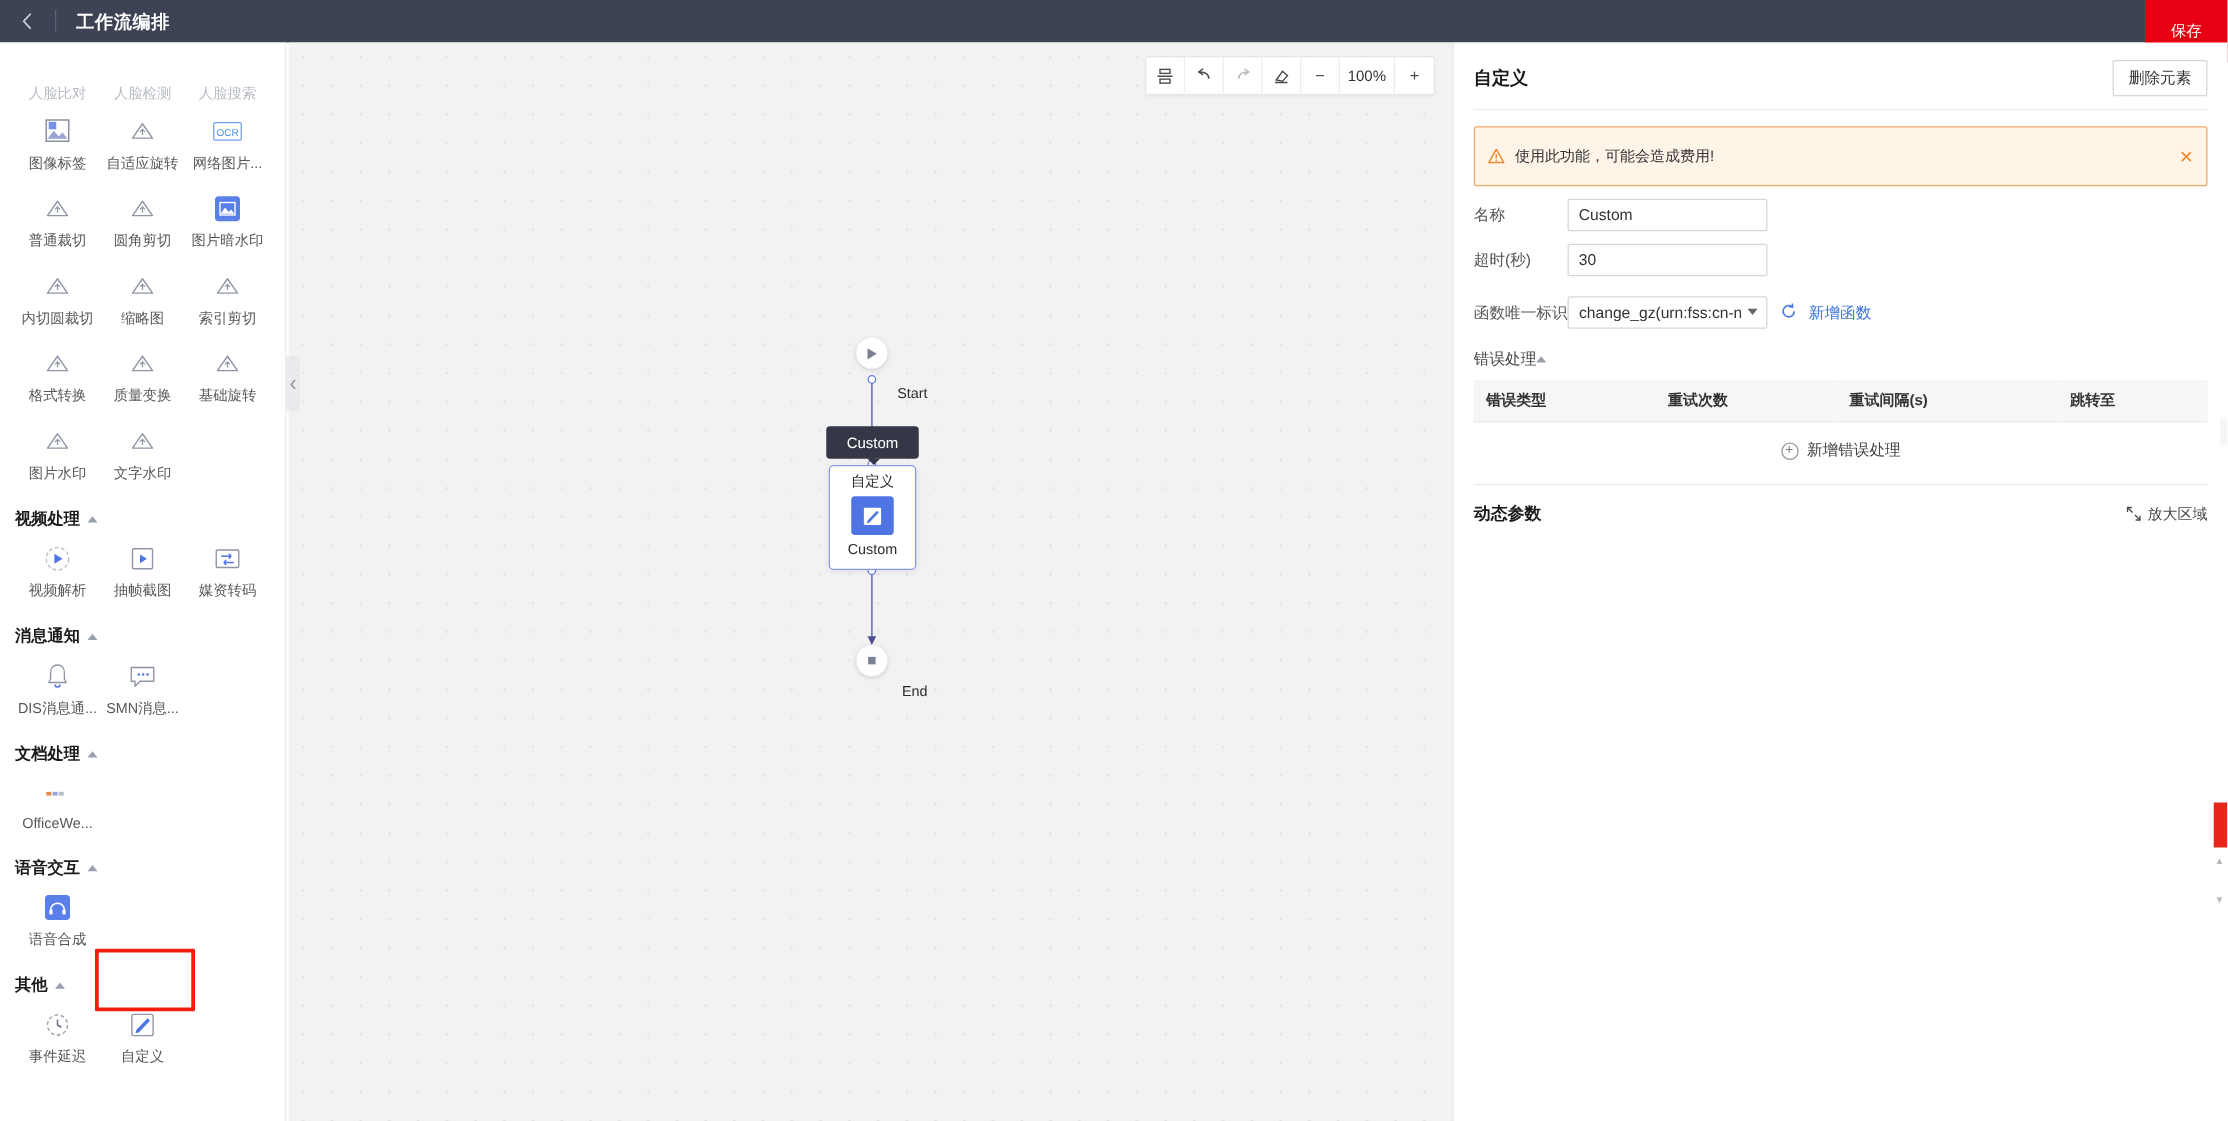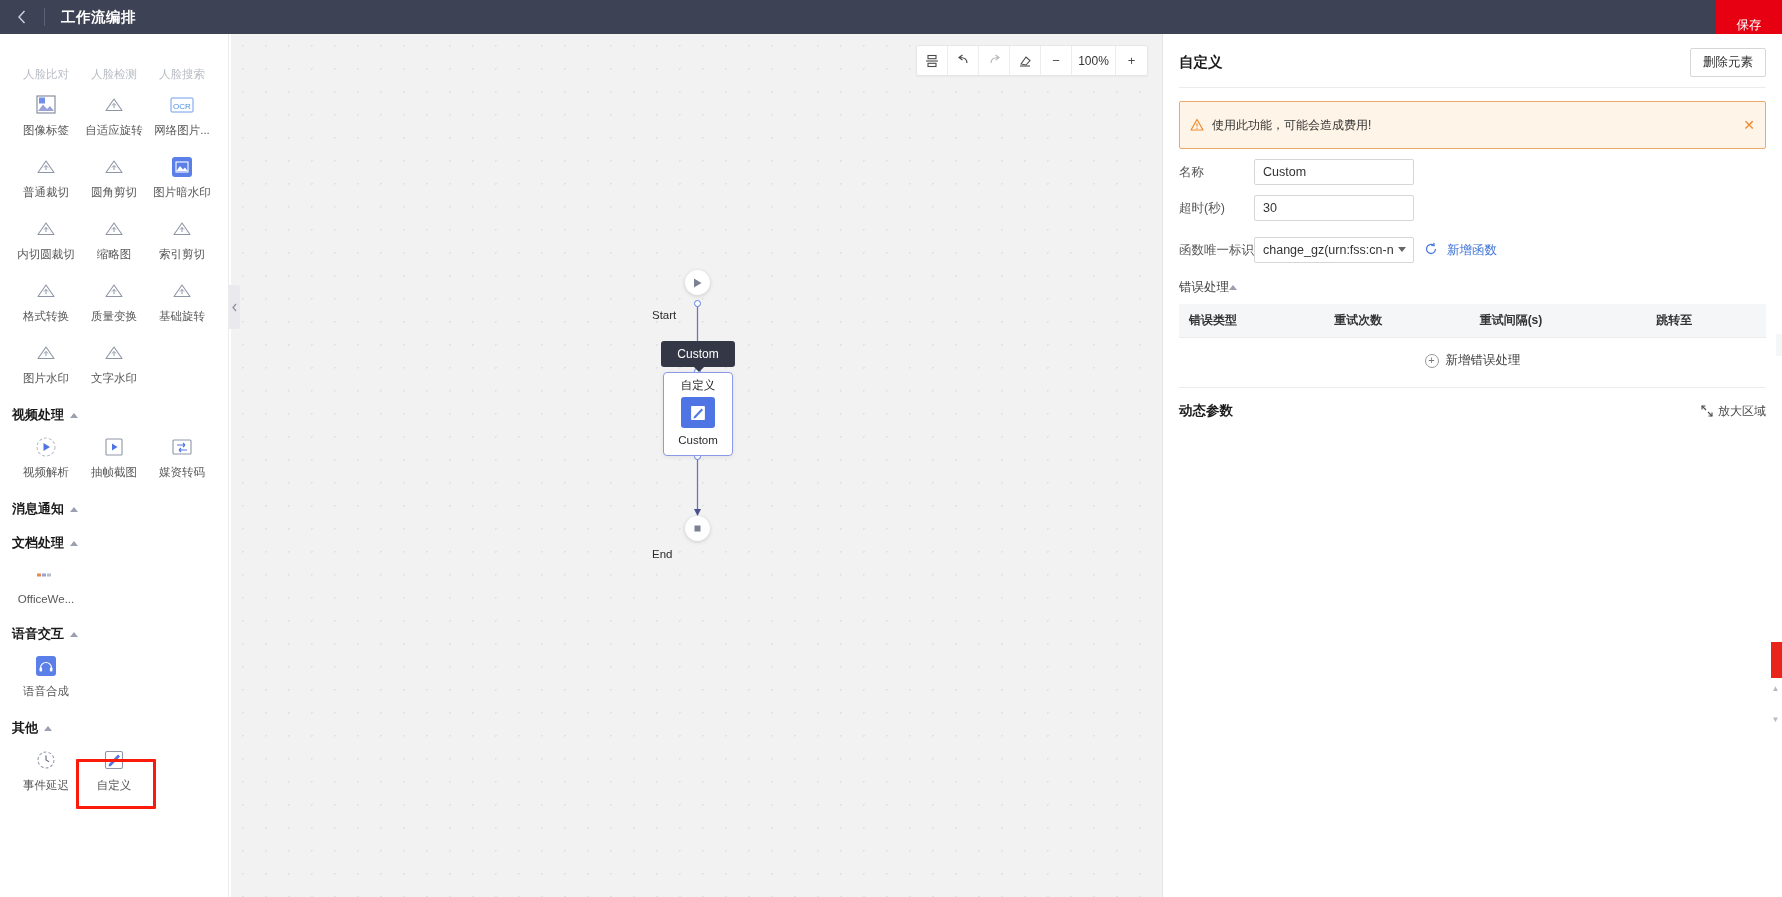--- a/index.html
+++ b/index.html
@@ -107,21 +107,21 @@
     background: #fff; display:flex; align-items:center; justify-content:center;
     box-shadow: 0 1px 4px rgba(0,0,0,.16);
   }
   .node-start { left: 454px; top: 236px; }
   .node-end { left: 454px; top: 482px; background:#fefefe; }
   .port {
     position: absolute; width: 7px; height: 7px; border-radius: 50%;
     border: 1.4px solid #5a7fdd; background: #fff;
   }
   .caption {
-    position: absolute; font-size: 11.5px; color: #2b2b2b; text-align: left; width: 90px;
+    position: absolute; font-size: 11.5px; color: #2b2b2b; text-align: right; width: 90px;
   }
   .tooltip-dark {
     position: absolute; left: 430px; top: 307px; width: 74px; height: 26px;
     background: #343846; color: #fff; border-radius: 3px;
     display: flex; align-items: center; justify-content: center;
     font-size: 12px; z-index: 4;
   }
   .tooltip-dark::after {
     content: ""; position: absolute; bottom: -5px; left: 33px;
     border-left: 5px solid transparent; border-right: 5px solid transparent;
@@ -438,20 +438,42 @@
         <path d="M16 13 H8 M8 13 L10 11 M8 13 L10 15" fill="none" stroke="#4f74e3" stroke-width="1.1"></path>
       </svg>
               </div>
                    <div class="lbl">媒资转码</div>
             </div>
           </div>
           <div class="sec-title">
             <span>消息通知</span>
             <span class="caret"></span>
           </div>
+          <div class="grid3">
+            <div class="pal-item">
+              <div class="ico">
+                <svg width="22" height="24" viewBox="0 0 22 24">
+        <path d="M11 3 C7.5 3 5.5 5.5 5.5 9 L5.5 14 L4 17 H18 L16.5 14 L16.5 9 C16.5 5.5 14.5 3 11 3 Z" fill="none" stroke="#8e95a5" stroke-width="1.1" stroke-linejoin="round"></path>
+        <path d="M9 18.5 A2 2 0 0 0 13 18.5" fill="none" stroke="#4f74e3" stroke-width="1.2"></path>
+      </svg>
+              </div>
+                   <div class="lbl">DIS消息通...</div>
+            </div>
+            <div class="pal-item">
+              <div class="ico">
+                <svg width="24" height="20" viewBox="0 0 24 20">
+        <path d="M3 3 H21 V14 H10 L6 18 V14 H3 Z" fill="none" stroke="#8e95a5" stroke-width="1.1" stroke-linejoin="round"></path>
+        <circle cx="9" cy="8.6" r="1" fill="#4f74e3"></circle>
+                  <circle cx="12.5" cy="8.6" r="1" fill="#4f74e3"></circle>
+                  <circle cx="16" cy="8.6" r="1" fill="#4f74e3"></circle>
+      </svg>
+              </div>
+                   <div class="lbl">SMN消息...</div>
+            </div>
+          </div>
           <div class="sec-title">
             <span>文档处理</span>
             <span class="caret"></span>
           </div>
           <div class="grid3">
             <div class="pal-item">
               <div class="ico">
                 <svg width="26" height="8" viewBox="0 0 26 8">
         <rect x="4" y="2.5" width="4" height="3" fill="#e88b4a"></rect>
         <rect x="9" y="2.5" width="4" height="3" fill="#9aa3d6"></rect>

